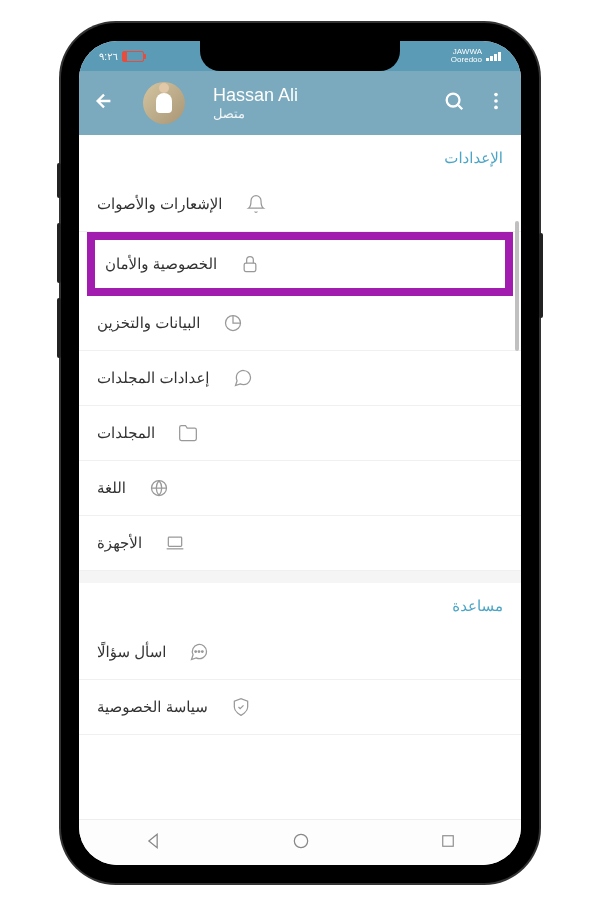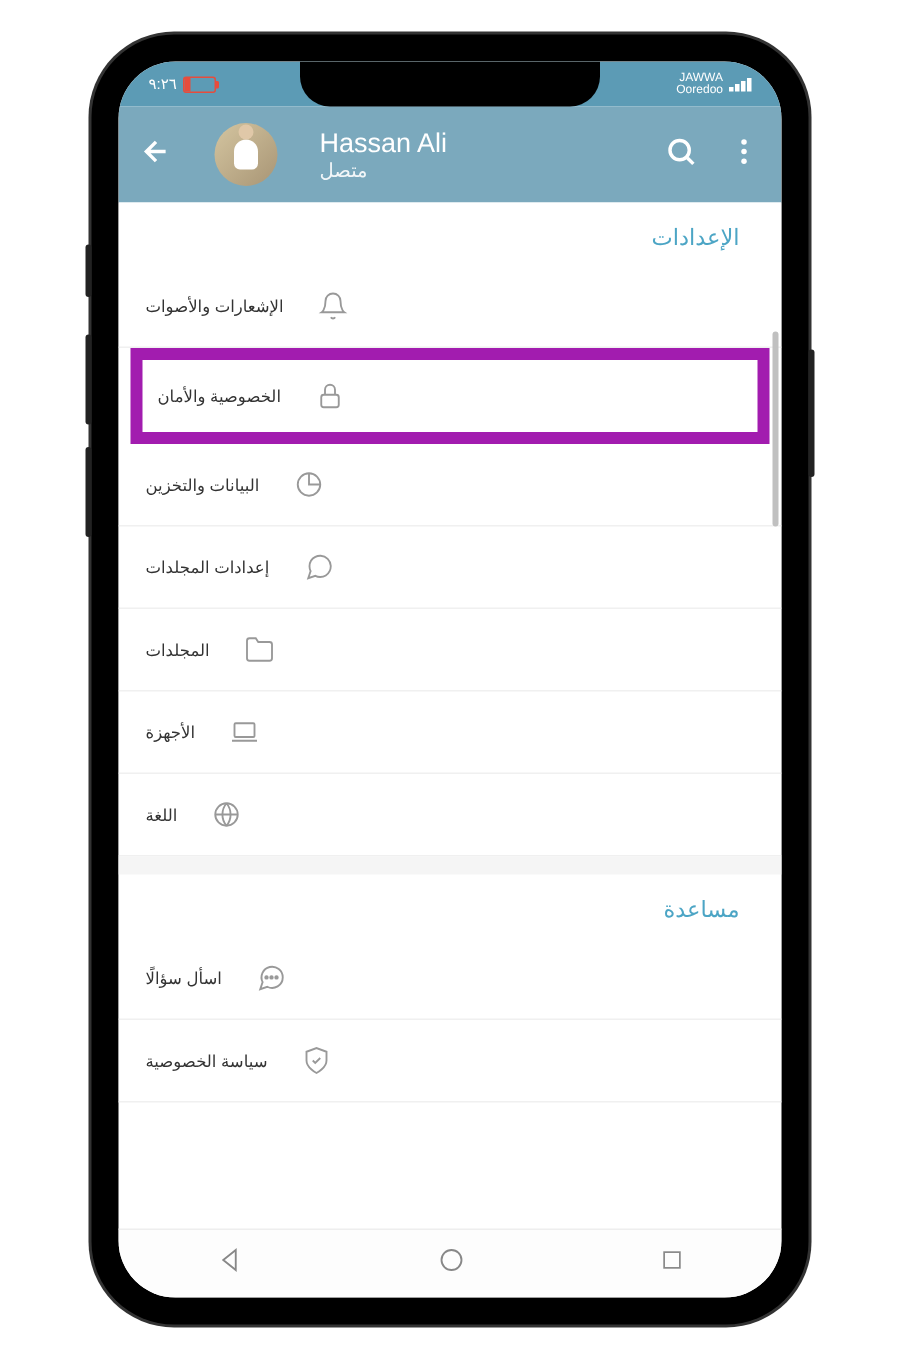--- a/index.html
+++ b/index.html
@@ -98,35 +98,35 @@
     .avatar-body::before { content:''; position:absolute; top:-10px; left:3px; width:10px; height:10px; background:#e0c8a8; border-radius:50%; }
     .header-info { flex: 1; color: #fff; }
     .header-name { font-size: 18px; font-weight: 500; }
     .header-status { font-size: 13px; opacity: 0.9; direction: rtl; text-align: left; }
     .header-actions { display: flex; gap: 20px; color: #fff; }
     .header-actions > * { cursor: pointer; }
     .content { background: #fff; }
     .section-title {
       color: #4ca5c5;
       font-size: 15px;
-      padding: 14px 28px 10px;
+      padding: 14px 18px 10px;
       direction: rtl;
       font-weight: 500;
     }
     .settings-item {
       display: flex;
       align-items: center;
       justify-content: flex-end;
       gap: 22px;
       padding: 16px 18px;
       direction: rtl;
       border-bottom: 1px solid #f0f0f0;
       cursor: pointer;
       color: #333;
-      font-size: 11px;
+      font-size: 15px;
     }
     .settings-item svg, .settings-item .icon-wrap { flex-shrink: 0; color: #999; }
     .icon-wrap { width: 22px; height: 22px; display: flex; align-items: center; justify-content: center; }
     .highlight {
       border: 8px solid #a21caf;
       margin: 0 8px;
       padding: 13px 10px;
     }
     .gap { height: 12px; background: #f5f5f5; }
     .nav-bar {
@@ -261,35 +261,35 @@
             <svg width="20" height="20" viewBox="0 0 24 24" fill="none" stroke="currentColor" stroke-width="1.5">
                 <path d="M22 19a2 2 0 0 1-2 2H4a2 2 0 0 1-2-2V5a2 2 0 0 1 2-2h5l2 3h9a2 2 0 0 1 2 2z"></path>
               </svg>
           </div>
           <span>المجلدات</span>
         </div>
 
         <div class="settings-item">
           <div class="icon-wrap">
             <svg width="20" height="20" viewBox="0 0 24 24" fill="none" stroke="currentColor" stroke-width="1.5">
+                <circle cx="12" cy="12" r="9"></circle>
+                <path d="M3 12h18M12 3a14 14 0 0 1 0 18M12 3a14 14 0 0 0 0 18"></path>
+              </svg>
+          </div>
+          <span>اللغة</span>
+        </div>
+
+        <div class="settings-item">
+          <div class="icon-wrap">
+            <svg width="20" height="20" viewBox="0 0 24 24" fill="none" stroke="currentColor" stroke-width="1.5">
                 <rect x="4" y="5" width="16" height="11" rx="1"></rect>
                 <path d="M2 19h20"></path>
               </svg>
           </div>
           <span>الأجهزة</span>
-        </div>
-
-        <div class="settings-item">
-          <div class="icon-wrap">
-            <svg width="20" height="20" viewBox="0 0 24 24" fill="none" stroke="currentColor" stroke-width="1.5">
-                <circle cx="12" cy="12" r="9"></circle>
-                <path d="M3 12h18M12 3a14 14 0 0 1 0 18M12 3a14 14 0 0 0 0 18"></path>
-              </svg>
-          </div>
-          <span>اللغة</span>
         </div>
 
         <div class="gap"></div>
 
         <div class="section-title">مساعدة</div>
 
         <div class="settings-item">
           <div class="icon-wrap">
             <svg width="20" height="20" viewBox="0 0 24 24" fill="none" stroke="currentColor" stroke-width="1.5">
                 <path d="M21 11.5a8.5 8.5 0 0 1-12.4 7.5L3 21l1.9-5.7A8.5 8.5 0 1 1 21 11.5z"></path>

